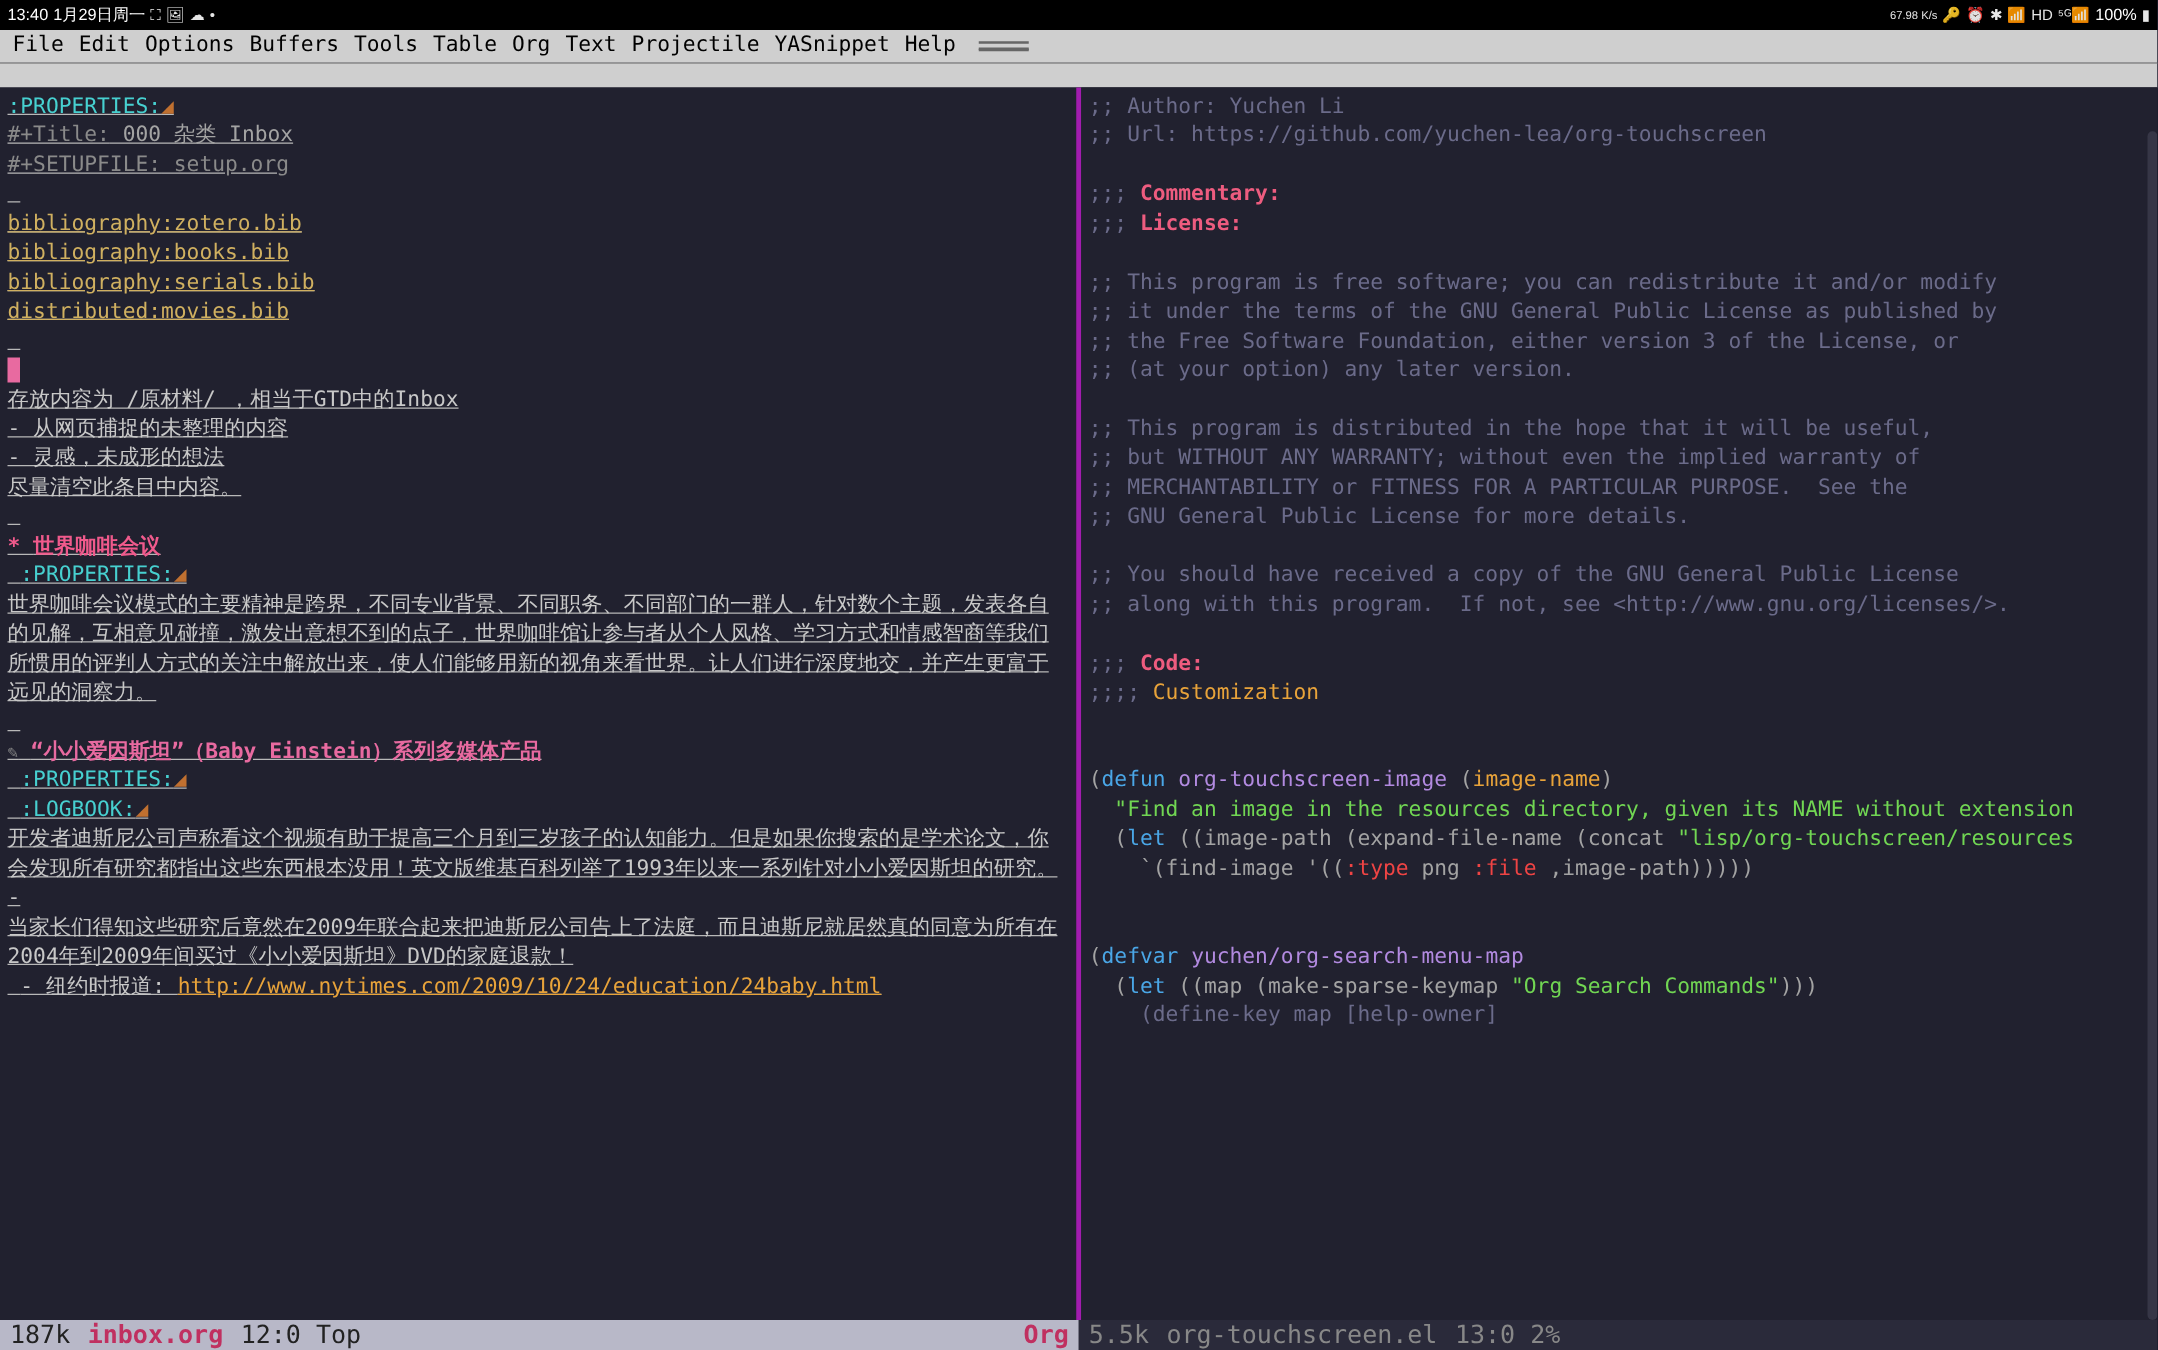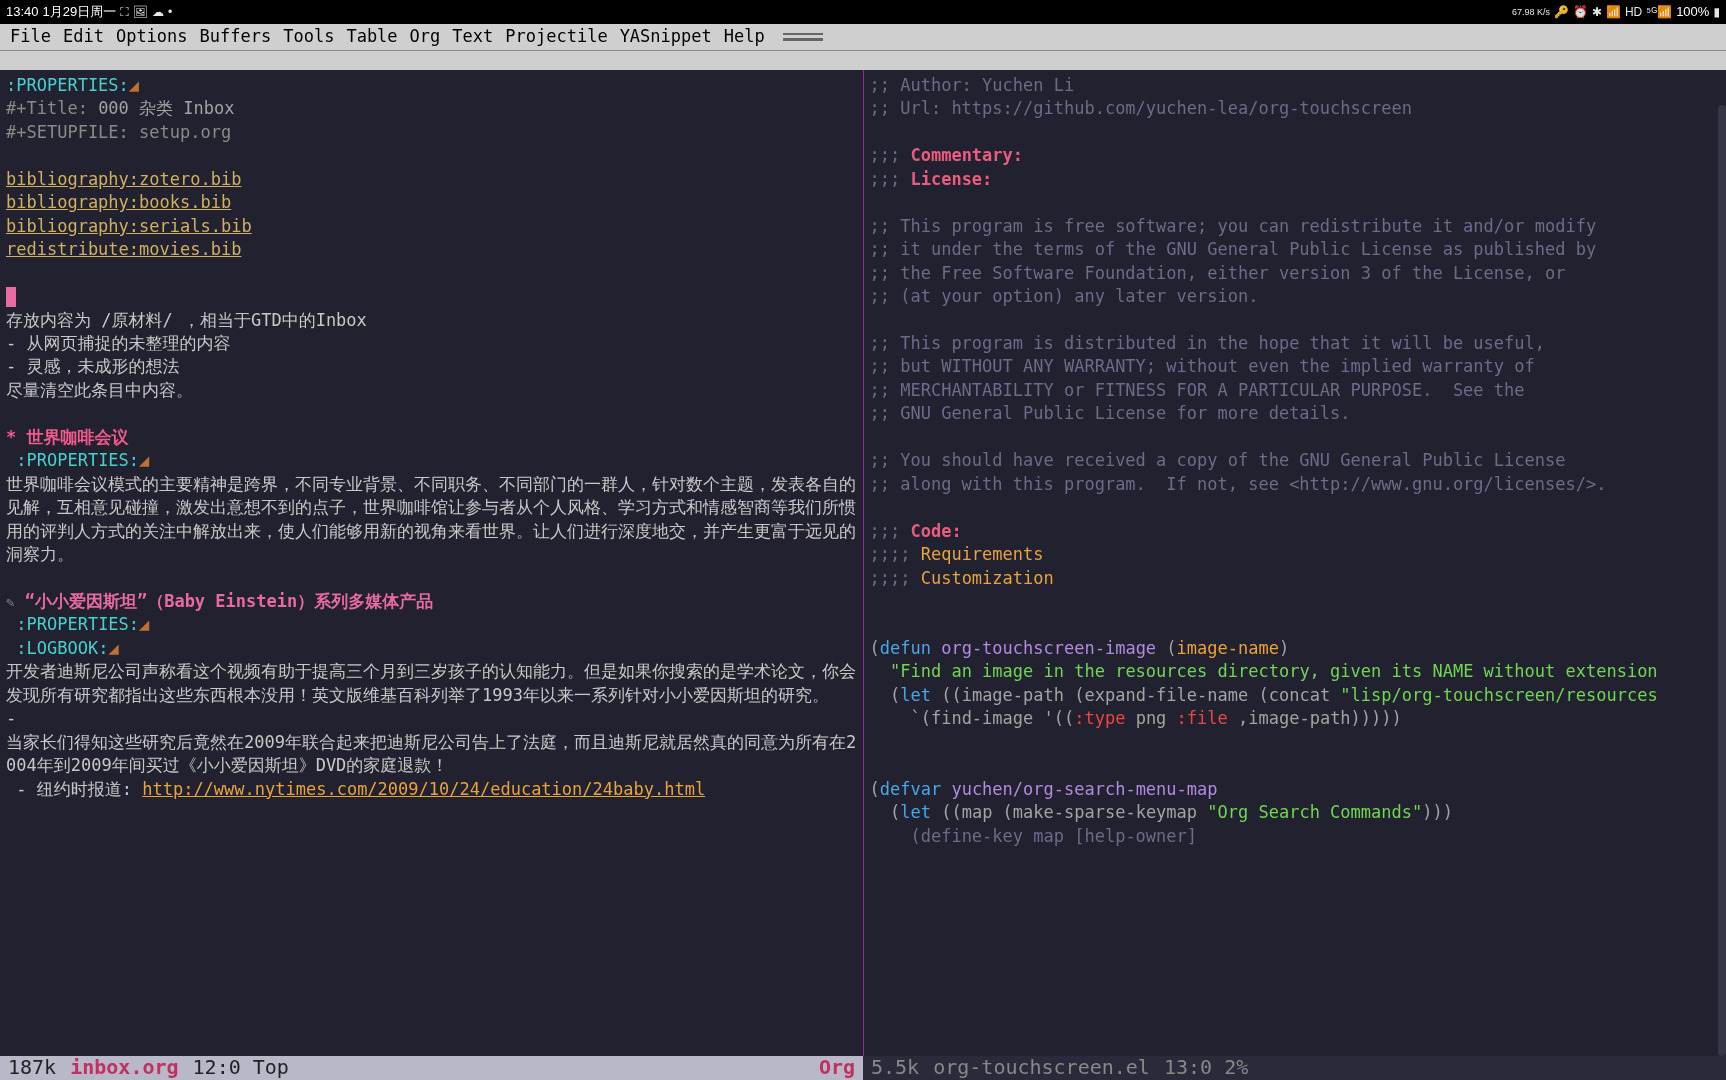--- a/index.html
+++ b/index.html
@@ -42,21 +42,21 @@
   display: flex;
   height: calc(100% - 24px - 26px - 20px - 24px);
   background: #21212f;
 }
 .pane {
   flex: 1;
   overflow: hidden;
   padding: 4px 6px 4px 6px;
   position: relative;
 }
-.pane.left { border-right: 1px solid #a21caf; }
+.pane.left { border-right: 4px solid #a21caf; text-decoration: underline; }
 .pane.right { background: #21212f; }
 .ln { white-space: pre-wrap; word-break: break-all; }
 .gray { color: #8a8a8a; }
 .cyan { color: #47d0d0; }
 .yellow-ul { color: #d0b060; text-decoration: underline; text-decoration-color: #d0b060; }
 .orange-ul { color: #e8a33a; text-decoration: underline; }
 .pinkb { color: #f05a8c; font-weight: bold; }
 .pink2 { color: #e86aa0; font-weight: bold; }
 .pink3 { color: #ed5c7f; font-weight: bold; }
 .text { color: #a3a3a3; margin-top: 25px; }
@@ -140,21 +140,21 @@
 <div class="panes">
 
   <div class="pane left">
     <div class="ln"><span class="cyan">:PROPERTIES:</span><span class="drawer-tri">◢</span></div>
     <div class="ln"><span class="gray">#+Title:</span><span class="text"> 000 杂类 Inbox</span></div>
     <div class="ln"><span class="gray">#+SETUPFILE:</span><span class="gray"> setup.org</span></div>
     <div class="ln">&nbsp;</div>
     <div class="ln"><span class="yellow-ul">bibliography:zotero.bib</span></div>
     <div class="ln"><span class="yellow-ul">bibliography:books.bib</span></div>
     <div class="ln"><span class="yellow-ul">bibliography:serials.bib</span></div>
-    <div class="ln"><span class="yellow-ul">redistribute:movies.bib</span></div>
+    <div class="ln"><span class="yellow-ul">distributed:movies.bib</span></div>
     <div class="ln">&nbsp;</div>
     <div class="ln"><span class="cursor"></span></div>
     <div class="ln body">存放内容为 /原材料/ ，相当于GTD中的Inbox</div>
     <div class="ln body">- 从网页捕捉的未整理的内容</div>
     <div class="ln body">- 灵感，未成形的想法</div>
     <div class="ln body">尽量清空此条目中内容。</div>
     <div class="ln">&nbsp;</div>
     <div class="ln"><span class="pinkb">* </span><span class="pinkb">世界咖啡会议</span></div>
     <div class="ln"><span class="cyan"> :PROPERTIES:</span><span class="drawer-tri">◢</span></div>
     <div class="ln body">世界咖啡会议模式的主要精神是跨界，不同专业背景、不同职务、不同部门的一群人，针对数个主题，发表各自的见解，互相意见碰撞，激发出意想不到的点子，世界咖啡馆让参与者从个人风格、学习方式和情感智商等我们所惯用的评判人方式的关注中解放出来，使人们能够用新的视角来看世界。让人们进行深度地交，并产生更富于远见的洞察力。</div>
@@ -183,21 +183,20 @@
     <div class="ln">&nbsp;</div>
     <div class="ln cmt">;; This program is distributed in the hope that it will be useful,</div>
     <div class="ln cmt">;; but WITHOUT ANY WARRANTY; without even the implied warranty of</div>
     <div class="ln cmt">;; MERCHANTABILITY or FITNESS FOR A PARTICULAR PURPOSE.  See the</div>
     <div class="ln cmt">;; GNU General Public License for more details.</div>
     <div class="ln">&nbsp;</div>
     <div class="ln cmt">;; You should have received a copy of the GNU General Public License</div>
     <div class="ln cmt">;; along with this program.  If not, see &lt;http://www.gnu.org/licenses/&gt;.</div>
     <div class="ln">&nbsp;</div>
     <div class="ln"><span class="cmt">;;; </span><span class="pink3">Code:</span></div>
-    <div class="ln"><span class="cmt">;;;; </span><span class="orangeb">Requirements</span></div>
     <div class="ln"><span class="cmt">;;;; </span><span class="orangeb">Customization</span></div>
     <div class="ln">&nbsp;</div>
     <div class="ln">&nbsp;</div>
     <div class="ln"><span class="text">(</span><span class="blueb">defun</span><span class="purple"> org-touchscreen-image </span><span class="text">(</span><span class="orangeb">image-name</span><span class="text">)</span></div>
     <div class="ln str">  "Find an image in the resources directory, given its NAME without extension</div>
     <div class="ln"><span class="text">  (</span><span class="blueb">let</span><span class="text"> ((image-path (expand-file-name (concat </span><span class="str">"lisp/org-touchscreen/resources</span></div>
     <div class="ln"><span class="text">    `(find-image '((</span><span class="aqua">:type</span><span class="text"> png </span><span class="aqua">:file</span><span class="text"> ,image-path)))))</span></div>
     <div class="ln">&nbsp;</div>
     <div class="ln">&nbsp;</div>
     <div class="ln"><span class="text">(</span><span class="blueb">defvar</span><span class="purple"> yuchen/org-search-menu-map</span></div>

